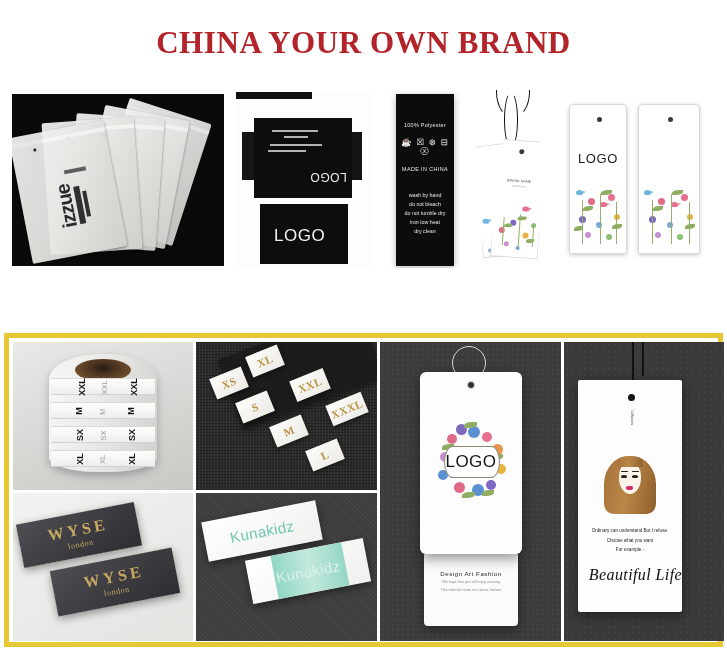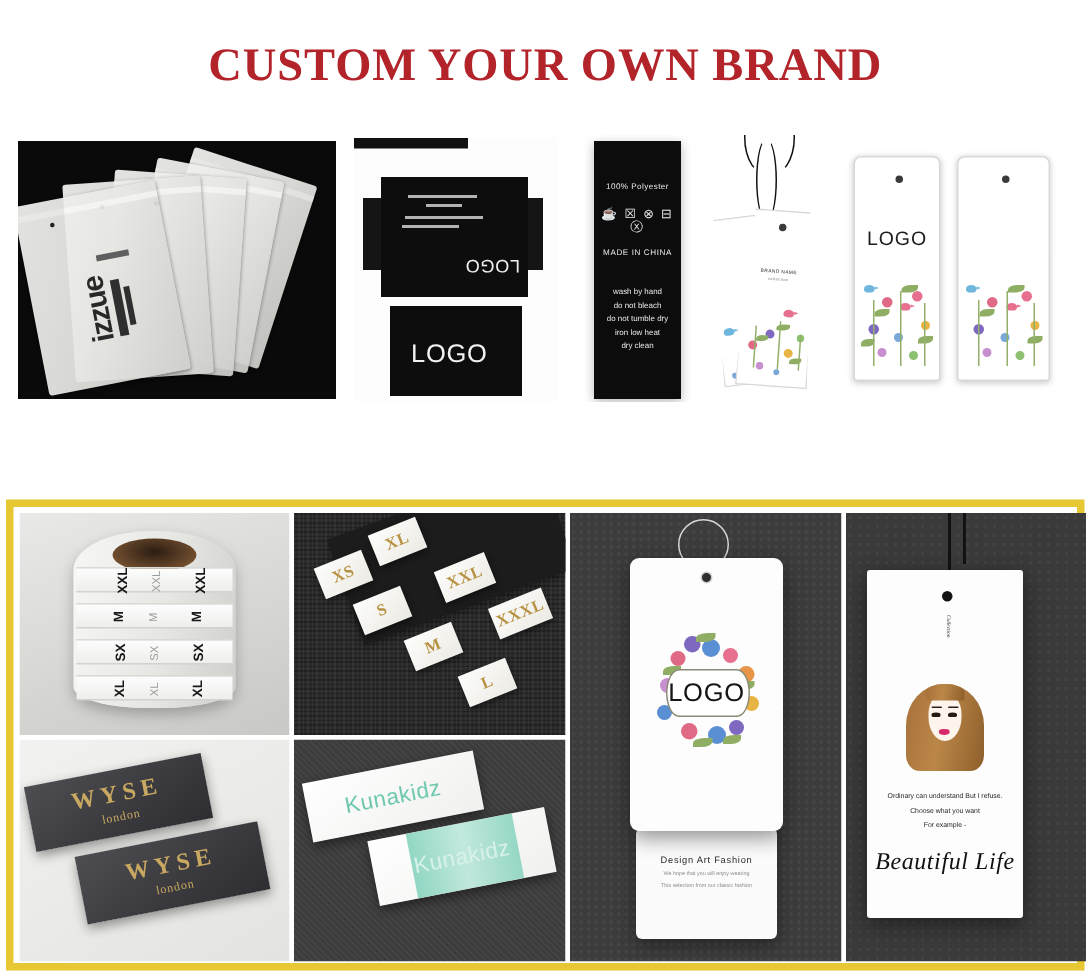--- a/index.html
+++ b/index.html
@@ -238,35 +238,35 @@
   .facesk{ position:absolute; background:#fdf4ec; }
   .brow{ position:absolute; background:#2b2118; height:1.2px; border-radius:2px; }
   .eye{ position:absolute; width:6px; height:3px; background:#241b13;
         border-radius:60% 60% 40% 40%; }
   .lips{ position:absolute; width:7px; height:3.5px; background:#d62a6b;
          border-radius:50% 50% 60% 60%; }
   .quote{ position:absolute; width:100%; text-align:center;
           color:#262626; font-family:"Liberation Sans",sans-serif;
           font-size:4.6px; line-height:2.1; }
   .script{
-    position:absolute; width:100%; text-align:center; color:#111;
+    position:absolute; width:100%; text-align:right; color:#111;
     font-family:"Liberation Serif",serif; font-style:italic;
     font-size:16px; letter-spacing:.4px;
   }
   .vtext{
     position:absolute; color:#333; font-family:"Liberation Serif",serif;
     font-size:3.6px; font-style:italic; transform:rotate(90deg);
     transform-origin:left top; white-space:nowrap;
   }
 </style>
 </head>
 <body>
 
 <div class="title-wrap">
-  <div class="title">CUSTOM YOUR OWN BRAND</div>
+  <div class="title">CHINA YOUR OWN BRAND</div>
 </div>
 
 <div class="top">
 
   <div class="cell bag-photo">
     <div class="blk">
       <div class="bag" style="left:96px;top:14px;width:86px;height:128px;transform:rotate(18deg);">
           <i></i>
         </div>
       <div class="bag" style="left:80px;top:18px;width:86px;height:130px;transform:rotate(11deg);">

